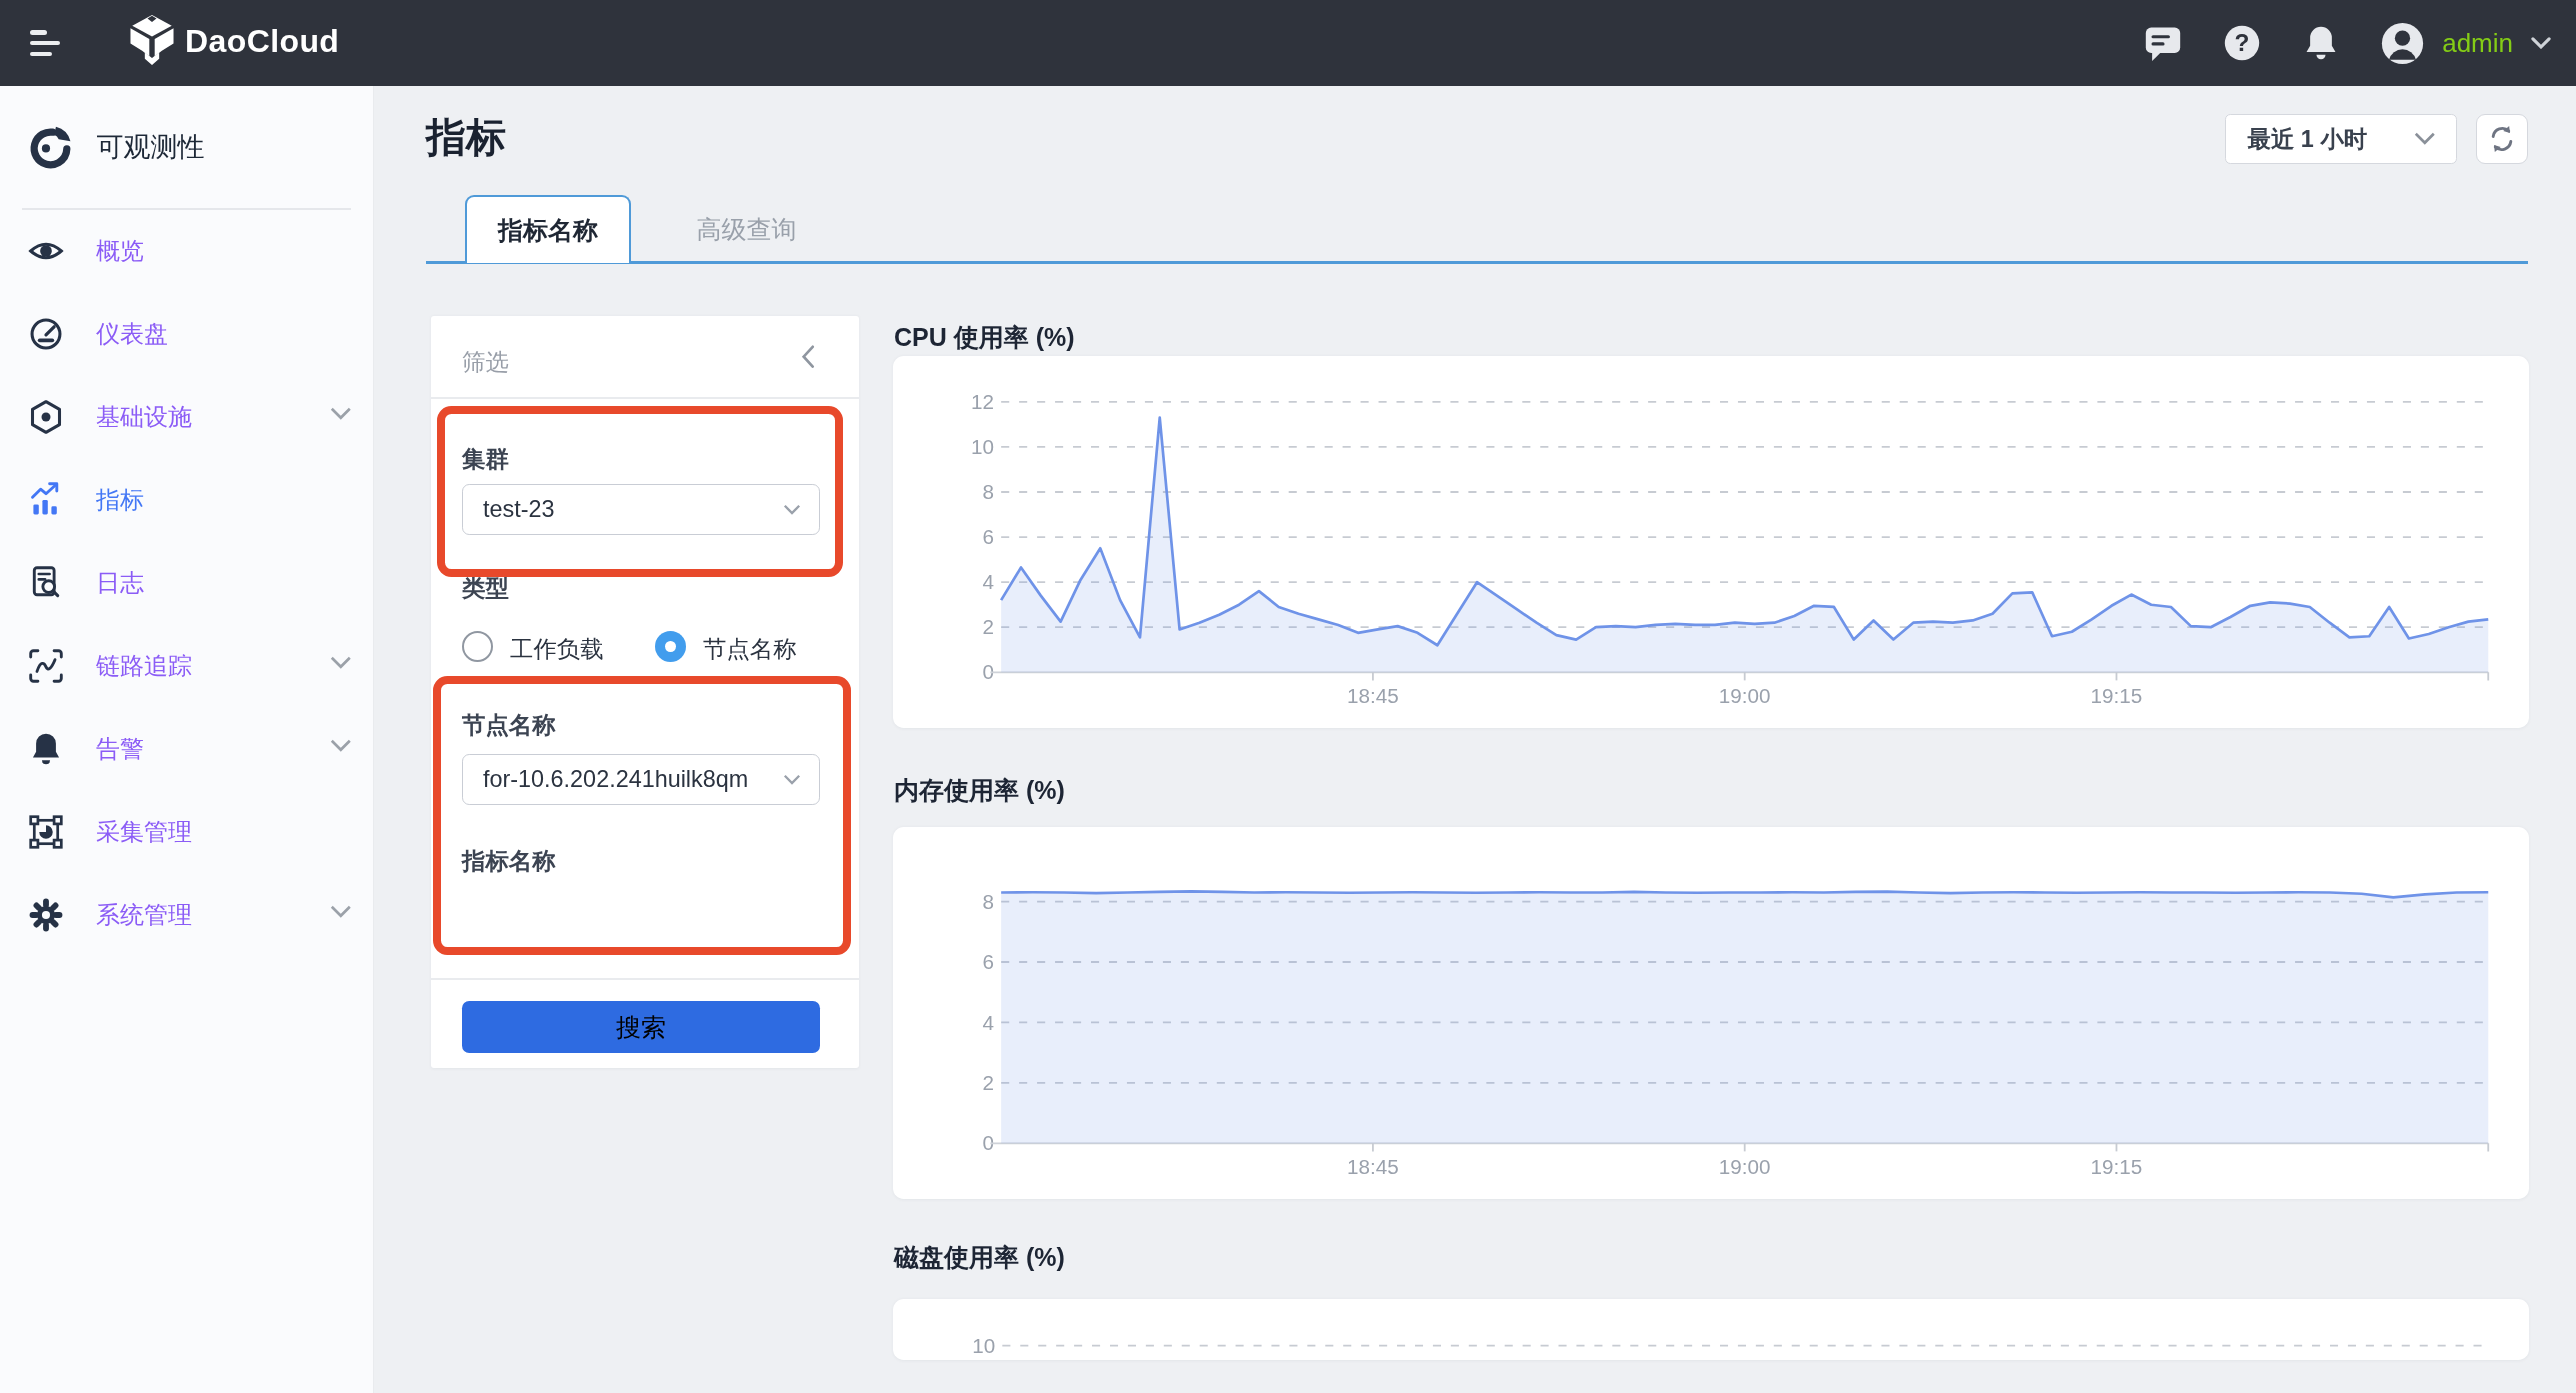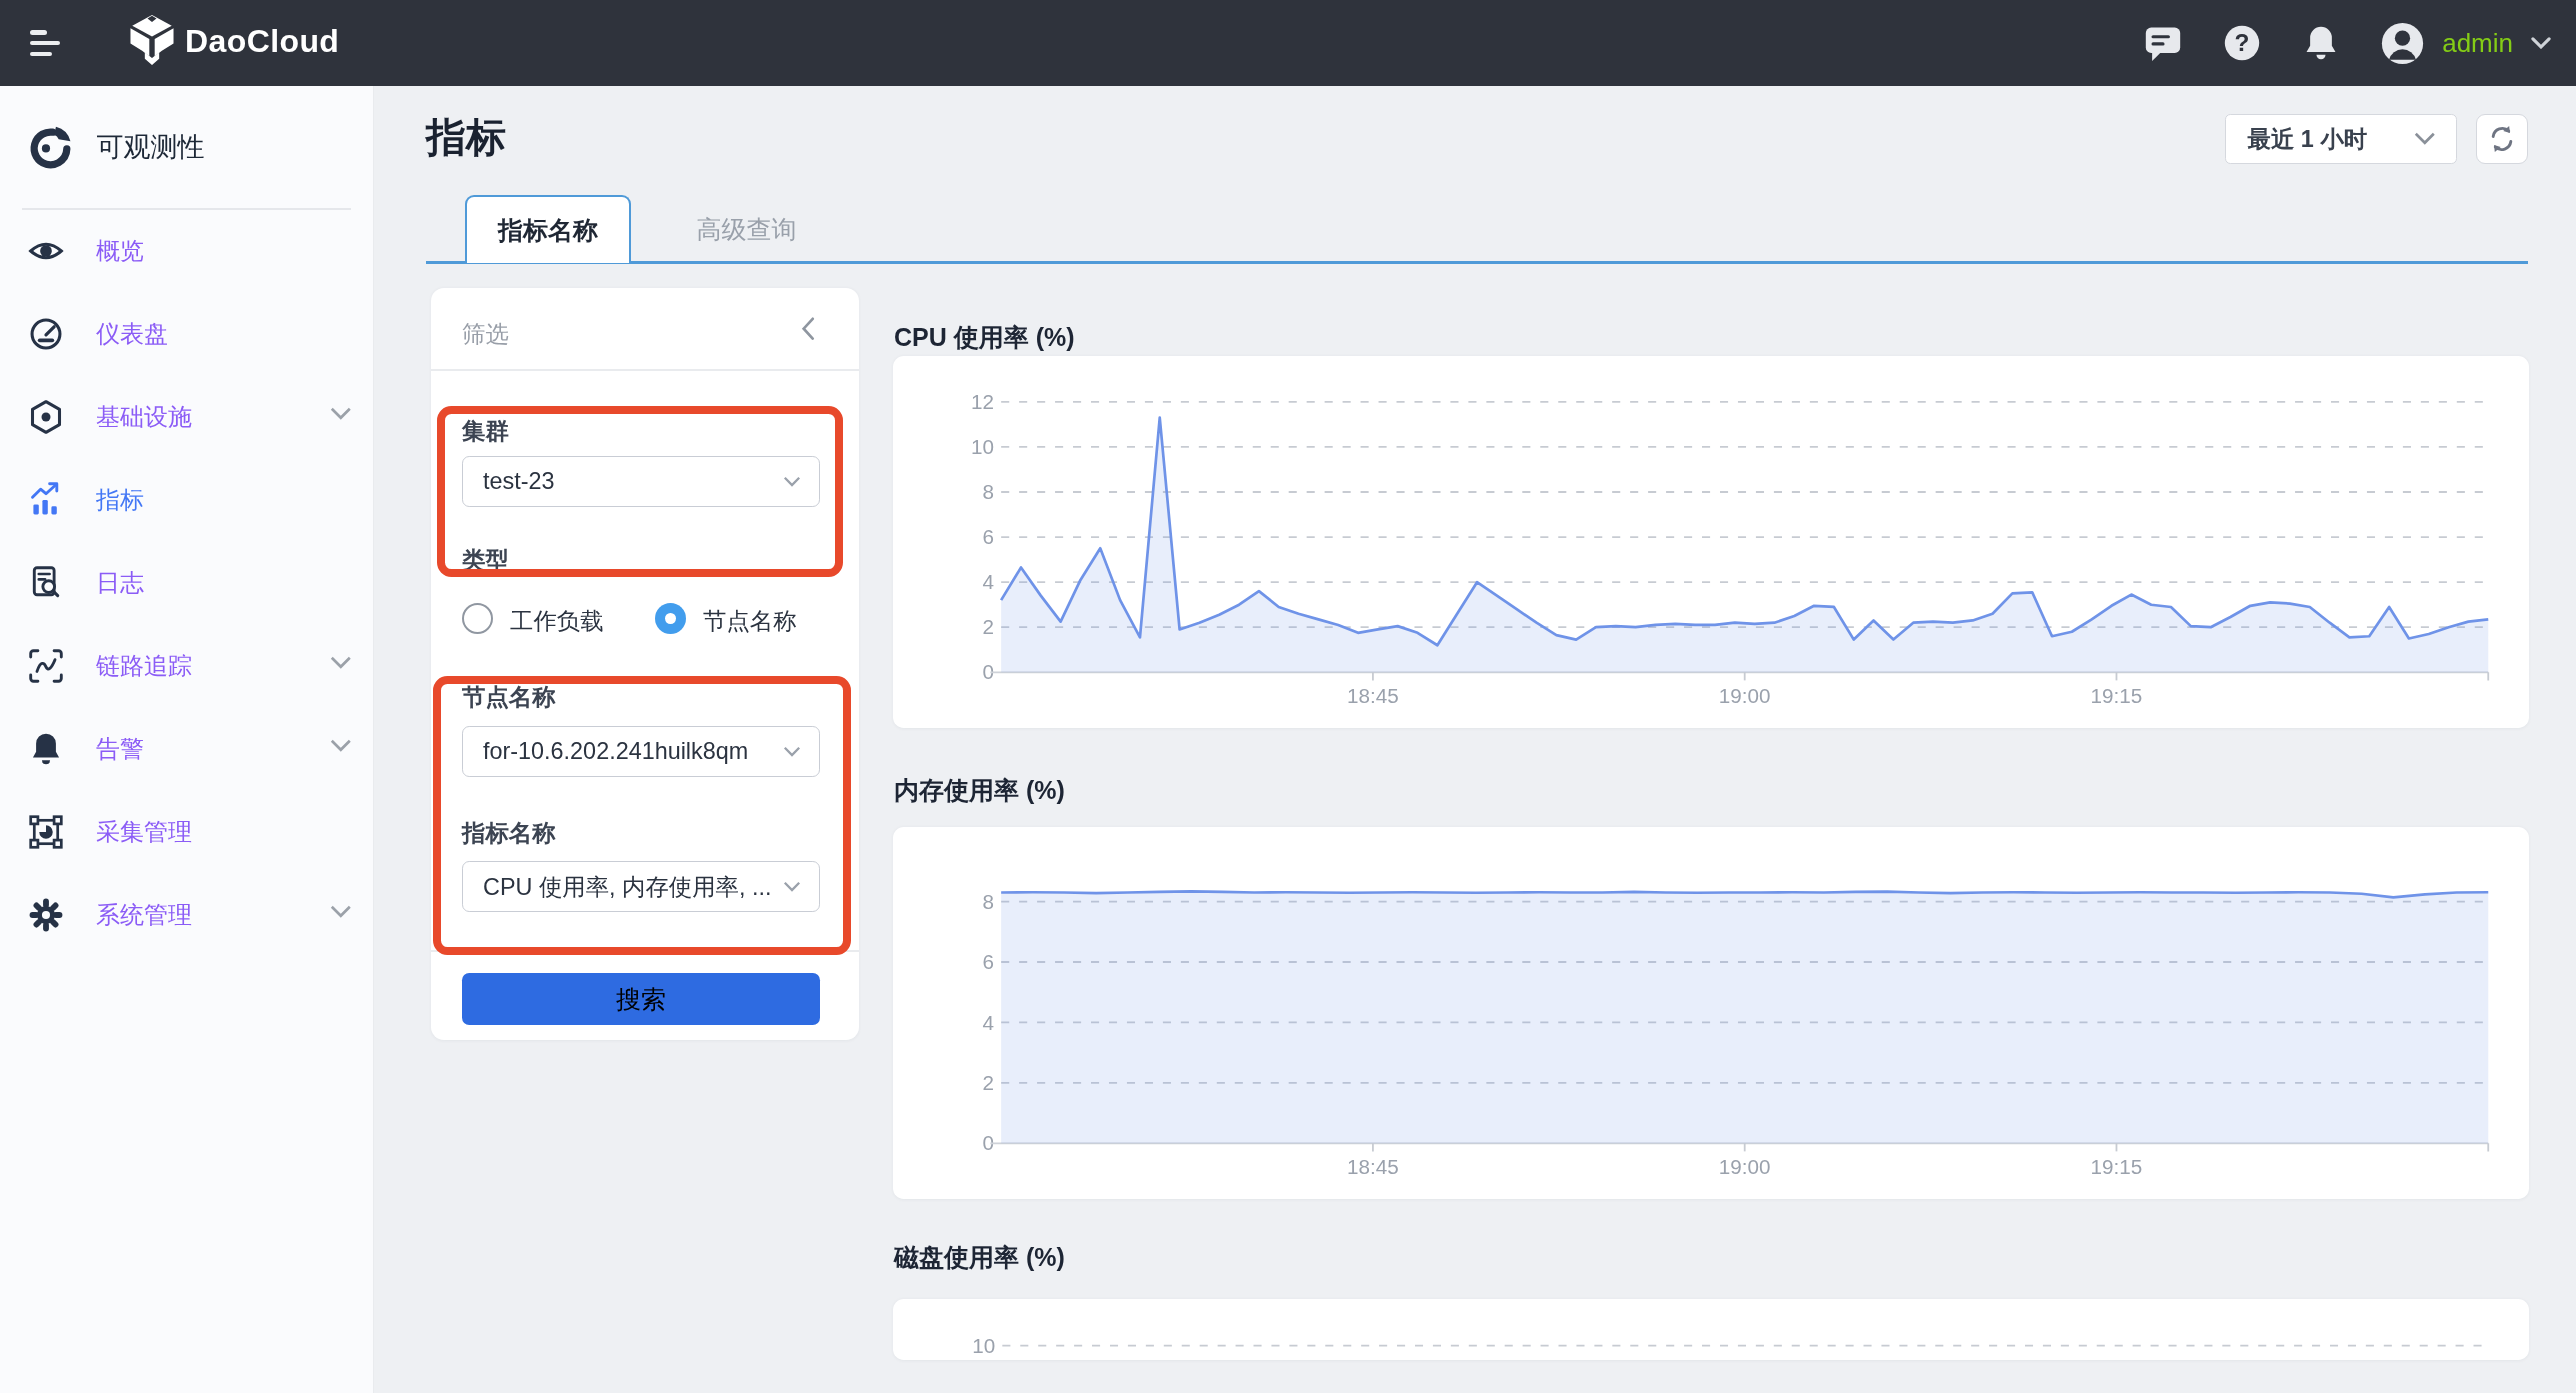--- a/index.html
+++ b/index.html
@@ -40,21 +40,21 @@
   .refresh-btn{position:absolute;left:2476px;top:114px;width:52px;height:50px;background:#fff;border:1.8px solid #d5d8de;
                border-radius:9px;box-sizing:border-box;display:flex;align-items:center;justify-content:center;cursor:pointer;}
   .tab-underline{position:absolute;left:426px;top:261px;width:2102px;height:2.7px;background:#4f9ad8;z-index:1;}
   .tab-active{position:absolute;left:465px;top:195px;width:166px;height:68px;background:#fff;border:2.7px solid #4f9ad8;border-bottom:none;
               border-radius:9px 9px 0 0;box-sizing:border-box;display:flex;align-items:center;justify-content:center;
               font-size:25px;font-weight:bold;color:#1f2734;z-index:2;cursor:pointer;}
   .tab-inactive{position:absolute;left:670px;top:195px;width:153px;height:68px;display:flex;align-items:center;justify-content:center;
               font-size:25px;color:#99a0aa;z-index:2;cursor:pointer;}
 
   
-  .filter-card{position:absolute;left:431px;top:288px;width:428px;height:752px;background:#fff;border-radius:13px;
+  .filter-card{position:absolute;left:431px;top:316px;width:428px;height:752px;background:#fff;border-radius:3px;
                box-shadow:0 0.9px 3.6px rgba(20,30,50,0.05);z-index:2;}
   .f-title{position:absolute;left:31px;top:30px;font-size:23.4px;color:#989ea8;}
   .f-collapse{position:absolute;right:36px;top:29px;width:21.6px;height:23.4px;cursor:pointer;}
   .f-divider{position:absolute;left:0;top:81px;width:100%;height:1.8px;background:#e9ebee;}
   .f-label{position:absolute;left:31px;font-size:23.4px;font-weight:600;color:#3c4452;}
   .f-select{position:absolute;left:31px;width:358px;height:51px;border:1.8px solid #c9cdd5;border-radius:7.2px;background:#fff;
             box-sizing:border-box;display:flex;align-items:center;padding:0 18px 0 20px;cursor:pointer;}
   .f-select span{flex:1;font-size:23.4px;color:#2b3340;white-space:nowrap;overflow:hidden;}
   .radio-row{position:absolute;left:31px;top:315px;width:369px;height:32px;}
   .radio{position:absolute;top:0;width:31px;height:31px;border-radius:50%;box-sizing:border-box;cursor:pointer;}
@@ -322,26 +322,20 @@
 
     <div class="f-label" style="top:393px;">节点名称</div>
     <div class="f-select" style="top:438px;">
       <span>for-10.6.202.241huilk8qm</span>
       <svg width="18" height="11.7" viewBox="0 0 20 13">
           <polyline points="2,2 10,10 18,2" fill="none" stroke="#9aa1ab" stroke-width="2.6"></polyline>
         </svg>
     </div>
 
     <div class="f-label" style="top:529px;">指标名称</div>
-    <div class="f-select" style="top:573px;">
-      <span>CPU 使用率, 内存使用率, ...</span>
-      <svg width="18" height="11.7" viewBox="0 0 20 13">
-          <polyline points="2,2 10,10 18,2" fill="none" stroke="#9aa1ab" stroke-width="2.6"></polyline>
-        </svg>
-    </div>
 
     <div class="f-divider2"></div>
     <button class="search-btn">搜索</button>
   </div>
 
   <div class="anno anno1"></div>
   <div class="anno anno2"></div>
 
   <div class="chart-title ct-cpu">CPU 使用率 (%)</div>
   <div class="chart-card cc-cpu">

